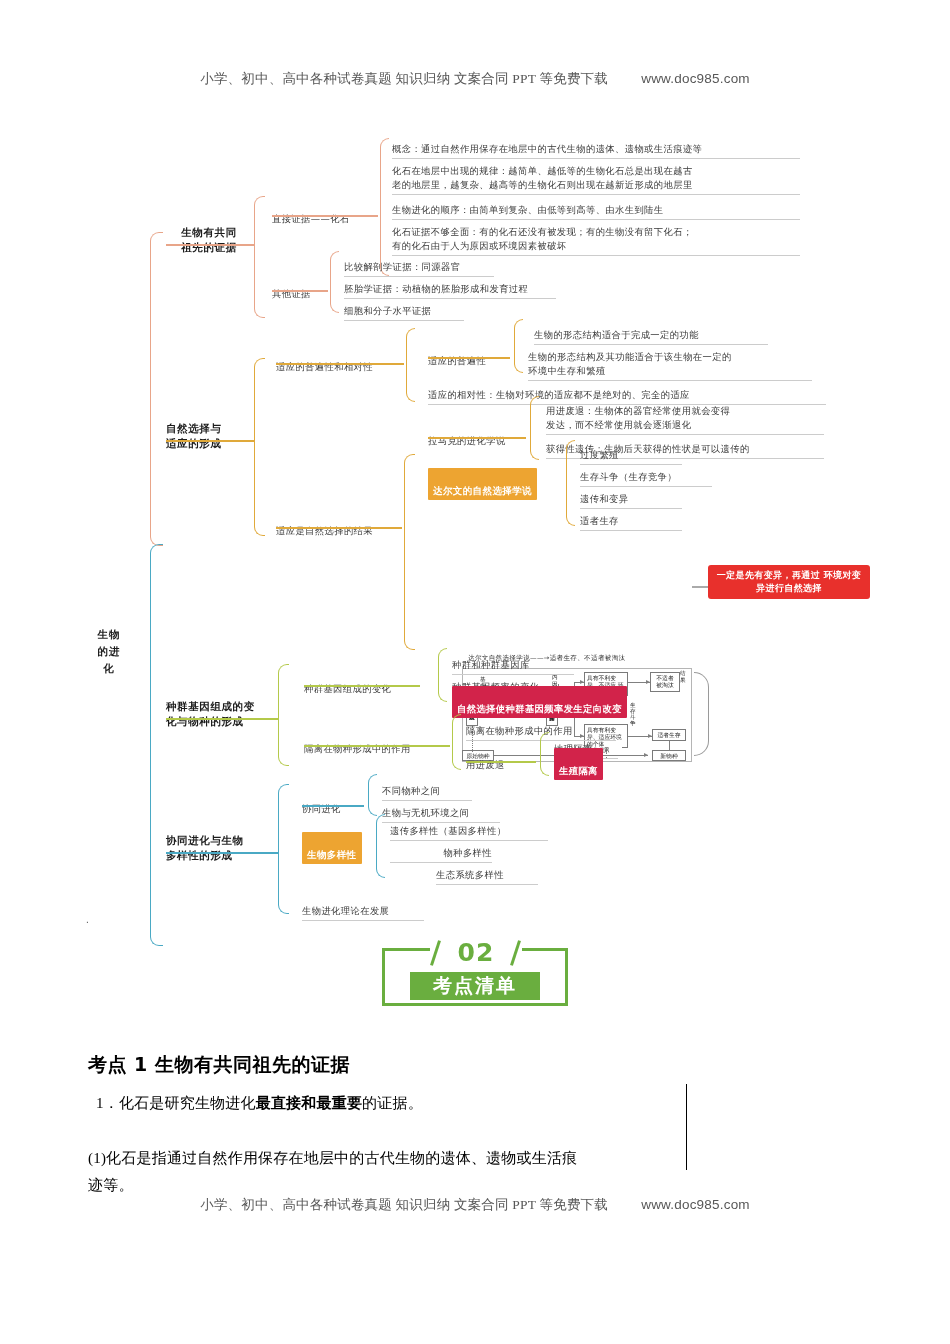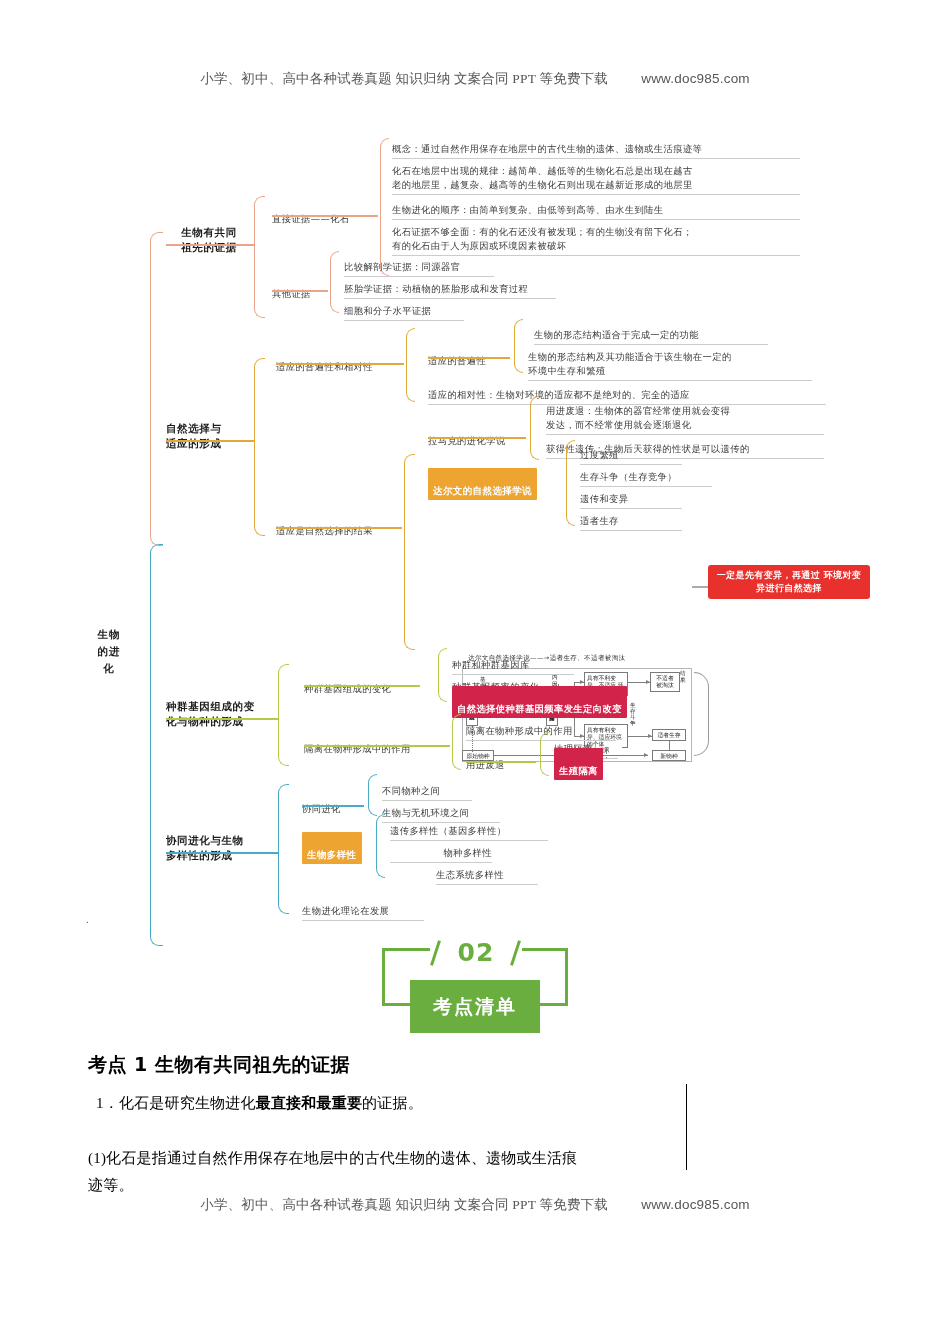--- a/index.html
+++ b/index.html
@@ -89,21 +89,21 @@
   .banner{position:absolute;left:368px;top:934px;width:214px;height:92px;}
   .bn-frame{position:absolute;left:14px;top:14px;width:186px;height:58px;border:3px solid #6aae3f;box-sizing:border-box;}
   .bn-frame.mask{border:0;background:#fff;left:62px;top:8px;width:92px;height:14px;}
   .bn-num{
     position:absolute;left:78px;top:4px;width:60px;text-align:center;
     font-family:"DejaVu Sans",sans-serif;font-weight:bold;font-size:25px;color:#6aae3f;
     letter-spacing:1px;
   }
   .bn-slash{position:absolute;width:3px;height:26px;background:#6aae3f;}
   .bn-box{
-    position:absolute;left:42px;top:46px;width:130px;height:53px;background:#6aae3f;
+    position:absolute;left:42px;top:38px;width:130px;height:28px;background:#6aae3f;
     display:flex;align-items:center;justify-content:center;
     font-family:"DejaVu Sans",sans-serif;font-weight:bold;font-size:19px;color:#fff;
     letter-spacing:2px;
   }
 
   
   .h2{
     position:absolute;left:88px;top:1052px;
     font-family:"DejaVu Sans",sans-serif;font-weight:bold;font-size:19px;color:#000;
     letter-spacing:.5px;white-space:nowrap;

